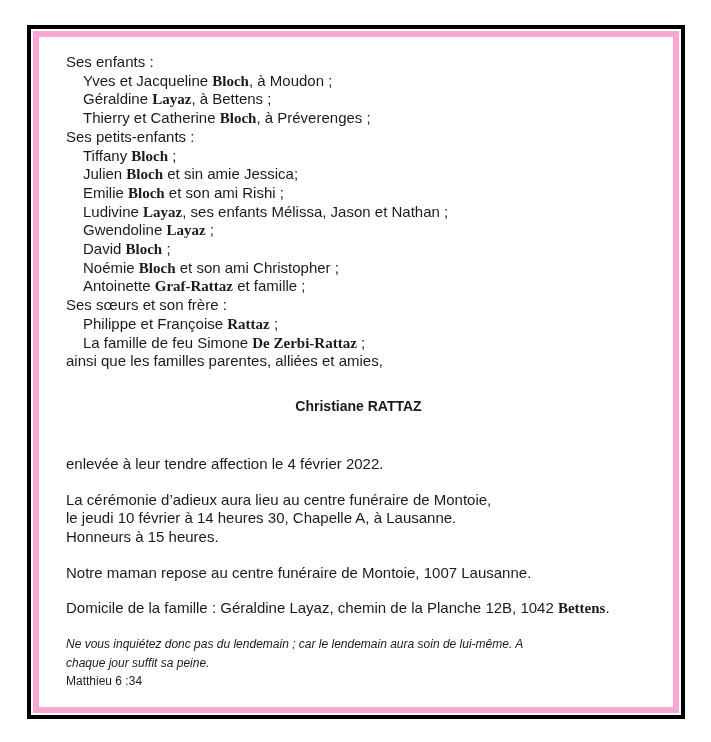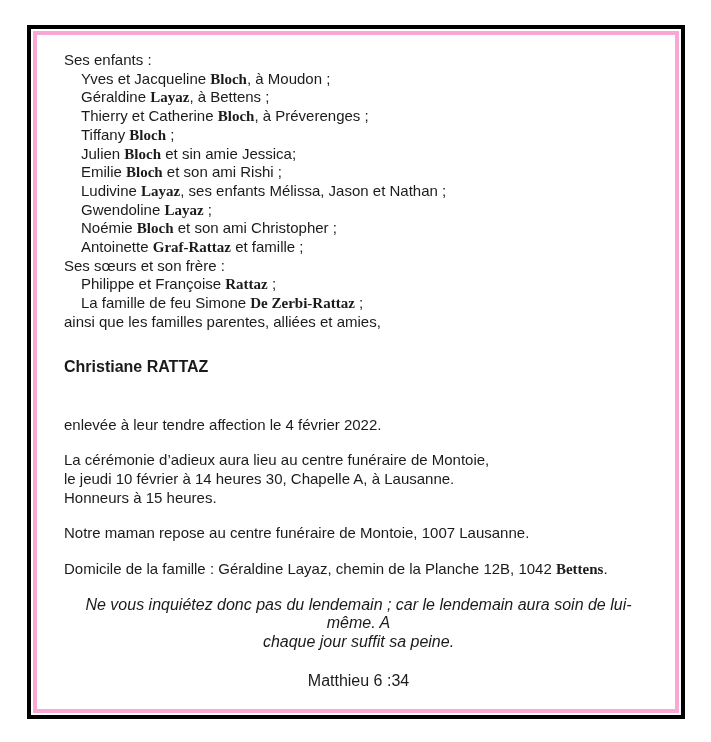--- a/index.html
+++ b/index.html
@@ -22,77 +22,79 @@
     width: 658px;
     height: 694px;
     box-sizing: border-box;
     border: 4px solid #000000;
     padding: 2px;
     background: #ffffff;
   }
   .frame-inner {
     height: 100%;
     box-sizing: border-box;
-    border: 4px solid #f9a8d4;
+    border: 6px solid #f9a8d4;
     padding: 16px 22px 8px 27px;
     overflow: hidden;
   }
   .line {
     font-size: 15px;
     line-height: 18.7px;
     white-space: pre-wrap;
   }
   .line.indent {
     padding-left: 17px;
   }
   .b {
     font-weight: bold;
     font-family: Liberation Serif, serif;
   }
   .title {
-    font-size: 16px;
+    font-size: 14px;
     font-weight: bold;
+    text-align: center;
     line-height: 26px;
     margin: 22px 0 36px 0;
   }
   .para {
     margin: 17px 0 0 0;
   }
   #body-paragraphs .para:first-child {
     margin-top: 8px;
   }
   .verse {
     margin-top: 17px;
-    text-align: center;
+    text-align: left;
     font-style: italic;
-    font-size: 16px;
+    font-size: 12px;
     line-height: 18.6px;
   }
   .verse .attribution {
     font-style: normal;
-    margin-top: 20px;
   }
 </style>
 </head>
 <body>
 
 <div class="page">
   <div class="frame-outer">
     <div class="frame-inner">
 
       <div id="family-list">
           <div class="line"><span>Ses enfants :</span></div>
           <div class="line indent"><span>Yves et Jacqueline </span><span class="b">Bloch</span><span>, à Moudon ;</span></div>
           <div class="line indent"><span>Géraldine </span><span class="b">Layaz</span><span>, à Bettens ;</span></div>
           <div class="line indent"><span>Thierry et Catherine </span><span class="b">Bloch</span><span>, à Préverenges ;</span></div>
+          <div class="line"><span>Ses petits-enfants :</span></div>
           <div class="line indent"><span>Tiffany </span><span class="b">Bloch</span><span> ;</span></div>
           <div class="line indent"><span>Julien </span><span class="b">Bloch</span><span> et sin amie Jessica;</span></div>
           <div class="line indent"><span>Emilie </span><span class="b">Bloch</span><span> et son ami Rishi ;</span></div>
           <div class="line indent"><span>Ludivine </span><span class="b">Layaz</span><span>, ses enfants Mélissa, Jason et Nathan ;</span></div>
           <div class="line indent"><span>Gwendoline </span><span class="b">Layaz</span><span> ;</span></div>
+          <div class="line indent"><span>David </span><span class="b">Bloch</span><span> ;</span></div>
           <div class="line indent"><span>Noémie </span><span class="b">Bloch</span><span> et son ami Christopher ;</span></div>
           <div class="line indent"><span>Antoinette </span><span class="b">Graf-Rattaz</span><span> et famille ;</span></div>
           <div class="line"><span>Ses sœurs et son frère :</span></div>
           <div class="line indent"><span>Philippe et Françoise </span><span class="b">Rattaz</span><span> ;</span></div>
           <div class="line indent"><span>La famille de feu Simone </span><span class="b">De Zerbi-Rattaz</span><span> ;</span></div>
           <div class="line"><span>ainsi que les familles parentes, alliées et amies,</span></div>
         </div>
 
       <div class="title">Christiane RATTAZ</div>
 

